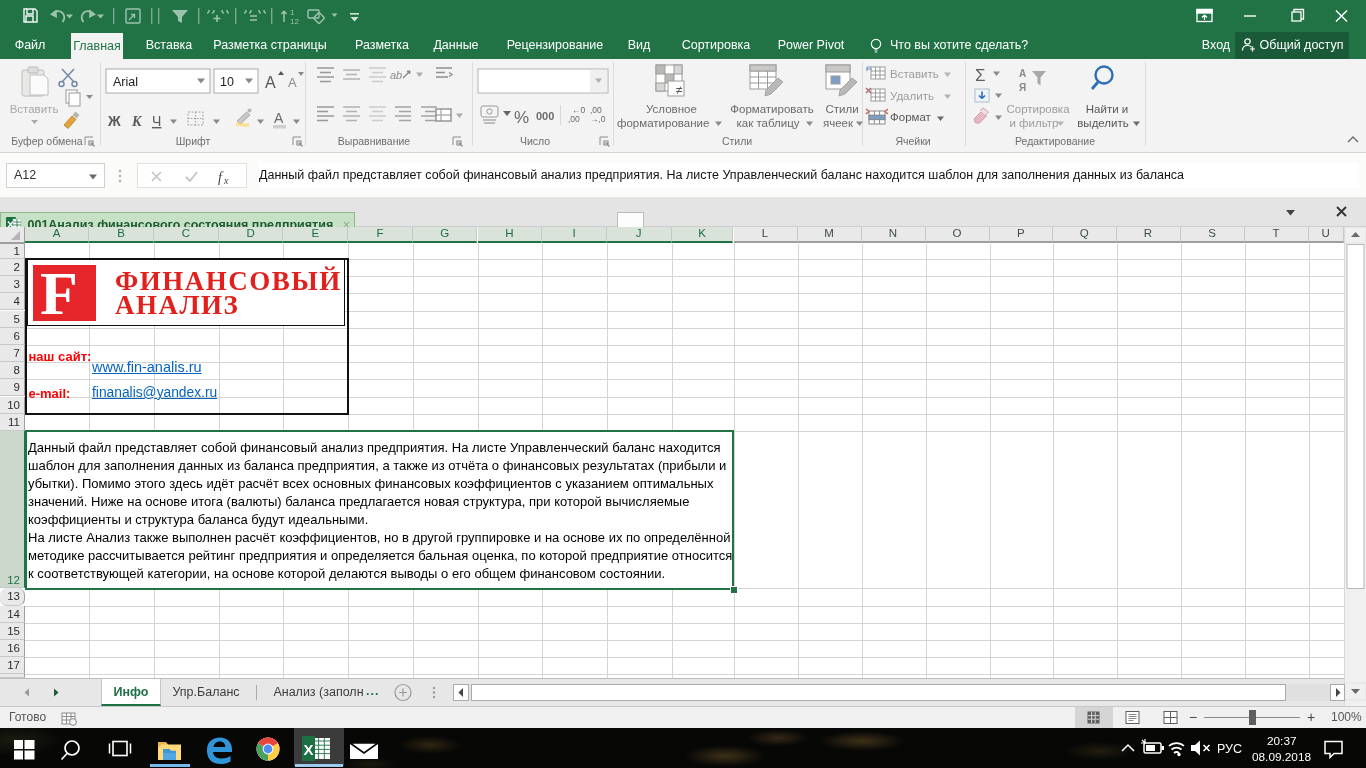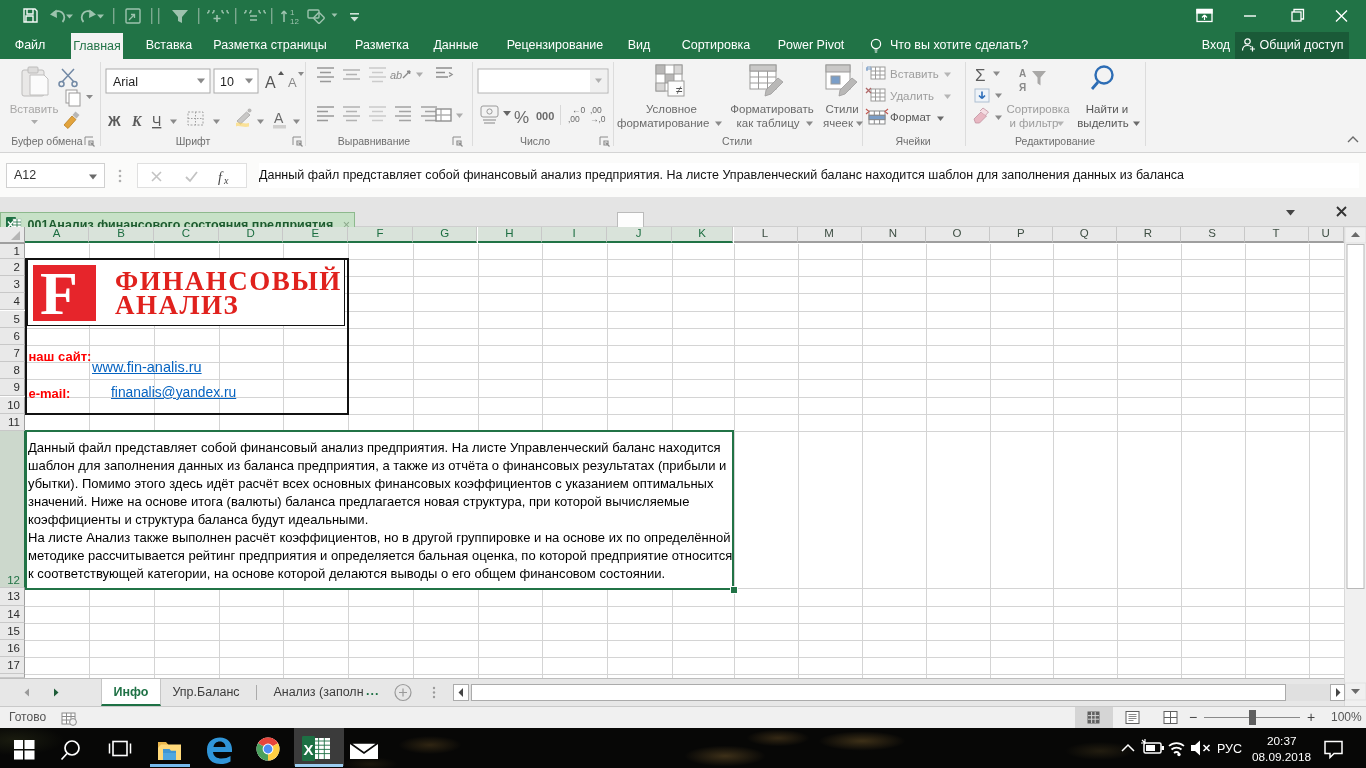--- a/index.html
+++ b/index.html
@@ -436,21 +436,21 @@
 <div class="rowh" style="top:83.5px;height:17.200000000000003px;line-height:16.200000000000003px;">5</div>
 <div class="rowh" style="top:100.7px;height:17.200000000000003px;line-height:16.200000000000003px;">6</div>
 <div class="rowh" style="top:117.9px;height:17.19999999999999px;line-height:16.19999999999999px;">7</div>
 <div class="rowh" style="top:135.1px;height:17.200000000000017px;line-height:16.200000000000017px;">8</div>
 <div class="rowh" style="top:152.3px;height:17.19999999999999px;line-height:16.19999999999999px;">9</div>
 <div class="rowh" style="top:169.5px;height:17.19999999999999px;line-height:16.19999999999999px;">10</div>
 <div class="rowh" style="top:186.7px;height:17.200000000000017px;line-height:16.200000000000017px;">11</div>
 <div class="rowh" style="top:203.9px;height:157.49999999999997px;background:#ccd8cc;color:#217346;border-right:1px solid #217346;display:flex;align-items:flex-end;justify-content:flex-end;">
         <span style="margin-bottom:1px">12</span>
       </div>
-<div class="rowh" style="top:361.4px;height:17.200000000000045px;line-height:16.200000000000045px;">13</div>
+<div class="rowh" style="top:361.4px;height:17.200000000000045px;line-height:16.200000000000045px;border-radius:7px;">13</div>
 <div class="rowh" style="top:378.6px;height:17.19999999999999px;line-height:16.19999999999999px;">14</div>
 <div class="rowh" style="top:395.8px;height:17.19999999999999px;line-height:16.19999999999999px;">15</div>
 <div class="rowh" style="top:413.0px;height:17.19999999999999px;line-height:16.19999999999999px;">16</div>
 <div class="rowh" style="top:430.2px;height:17.19999999999999px;line-height:16.19999999999999px;">17</div>
 <div class="rowh" style="top:447.4px;height:3.6000000000000227px;"></div>
 <div class="vline" style="left:89.3px;top:16.5px;height:434.5px;"></div>
 <div class="vline" style="left:154px;top:16.5px;height:434.5px;"></div>
 <div class="vline" style="left:218.7px;top:16.5px;height:434.5px;"></div>
 <div class="vline" style="left:283.4px;top:16.5px;height:434.5px;"></div>
 <div class="vline" style="left:348.1px;top:16.5px;height:434.5px;"></div>
@@ -492,21 +492,21 @@
 <div class="abs" style="left:28px;top:212.4px;width:705px;font-size:13px;line-height:17.9px;color:#000;white-space:nowrap;">Данный файл представляет собой финансовый анализ предприятия. На листе Управленческий баланс находится<br>шаблон для заполнения данных из баланса предприятия, а также из отчёта о финансовых результатах (прибыли и<br>убытки). Помимо этого здесь идёт расчёт всех основных финансовых коэффициентов с указанием оптимальных<br>значений. Ниже на основе итога (валюты) баланса предлагается новая структура, при которой вычисляемые<br>коэффициенты и структура баланса будут идеальными.<br>На листе Анализ также выполнен расчёт коэффициентов, но в другой группировке и на основе их по определённой<br>методике рассчитывается рейтинг предприятия и определяется бальная оценка, по которой предприятие относится<br>к соответствующей категории, на основе которой делаются выводы о его общем финансовом состоянии.</div>
 <div class="abs" style="left:25px;top:30.7px;width:324px;height:157.8px;border:2px solid #111;"></div>
 <div class="abs" style="left:27px;top:31.5px;width:318px;height:67px;background:#fff;border:1px solid #111;">
 <div class="abs" style="left:5px;top:5.5px;width:63px;height:56px;background:#e6252b;"></div>
 <div class="abs" style="left:12px;top:3px;width:49px;height:61px;font-family:'Liberation Serif',serif;font-weight:bold;font-size:62px;color:#fff;line-height:60px;">F</div>
 <div class="abs" style="left:87px;top:9px;font-family:'Liberation Serif',serif;font-weight:bold;font-size:27px;color:#e0211d;letter-spacing:1.5px;line-height:24px;">ФИНАНСОВЫЙ<br>АНАЛИЗ</div>
 </div>
 <div class="abs" style="left:28.5px;top:121.6px;font-size:13px;font-weight:bold;color:#f00;">наш сайт:</div>
 <div class="abs" style="left:92px;top:120.2px;font-size:14.5px;color:#0563c1;text-decoration:underline;margin-top:12px;">www.fin-analis.ru</div>
 <div class="abs" style="left:28.5px;top:158.5px;font-size:13px;font-weight:bold;color:#f00;">e-mail:</div>
-<div class="abs" style="left:92px;top:157.8px;font-size:13.8px;color:#0563c1;text-decoration:underline;margin-left:19px;">finanalis@yandex.ru</div>
+<div class="abs" style="left:92px;top:157.8px;font-size:13.8px;color:#0563c1;text-decoration:underline;">finanalis@yandex.ru</div>
 <div class="abs" style="left:1344px;top:0;width:22px;height:479px;background:#f0f0f0;border-left:1px solid #d9d9d9;"></div>
 <svg class="abs" style="left:1344px;top:0" width="22" height="479">
         <rect x="1" y="0" width="21" height="16" fill="#f0f0f0" stroke="#e1e1e1"></rect>
         <path d="M11.5 5 l4.5 5 h-9 z" fill="#6a6a6a"></path>
         <rect x="3" y="17.5" width="17" height="344" fill="#ffffff" stroke="#b8b8b8"></rect>
         <rect x="1" y="456" width="21" height="17" fill="#f0f0f0" stroke="#e1e1e1"></rect>
         <path d="M11.5 467 l4.5 -5 h-9 z" fill="#6a6a6a"></path>
       </svg>
   </div>
   <div id="stabs" class="abs">

